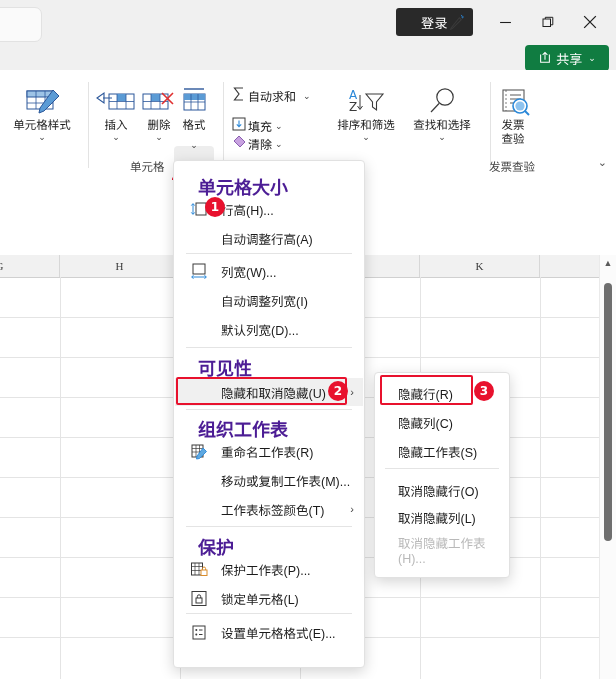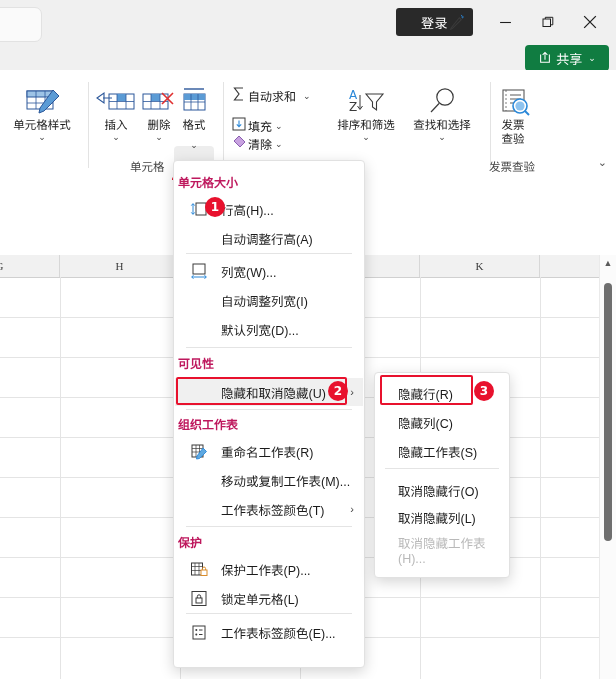--- a/index.html
+++ b/index.html
@@ -67,21 +67,21 @@
   #vscroll{position:absolute;right:0;top:0;width:16px;height:424px;background:#fbfbfb;
       border-left:1px solid #eaeaea;}
   #vthumb{position:absolute;left:4px;top:28px;width:8px;height:258px;background:#6e6e6e;border-radius:4px;}
   #vup{position:absolute;left:0;top:3px;width:16px;text-align:center;font-size:9px;color:#5a5a5a;}
 
   
   .menu{position:absolute;background:#ffffff;border:1px solid #e1e1e1;border-radius:4px;
       box-shadow:0 4px 14px rgba(0,0,0,.17);z-index:40;}
   #menu-main{left:173px;top:160px;width:190px;height:506px;}
   #menu-sub{left:374px;top:372px;width:134px;height:204px;}
-  .mhead{position:absolute;left:4px;font-size:12px;font-weight:bold;color:#be185d;}
+  .mhead{position:absolute;left:24px;font-size:18px;font-weight:bold;color:#4c1d95;}
   .mitem{position:absolute;left:1px;width:188px;height:28px;display:flex;align-items:center;
       font-size:12.5px;color:#1b1b1b;}
   .mitem .mtext{margin-left:46px;}
   .mitem .micon{position:absolute;left:14px;width:20px;height:18px;display:flex;
       align-items:center;justify-content:center;}
   .mitem .marrow{position:absolute;right:9px;font-size:11px;color:#444;}
   .msep{position:absolute;left:12px;width:166px;height:1px;background:#e4e4e4;}
   .sitem{position:absolute;left:1px;width:132px;height:28px;display:flex;align-items:center;
       font-size:12.5px;color:#1b1b1b;}
   .sitem .stext{margin-left:22px;}
@@ -415,21 +415,21 @@
 
   <div class="mitem" style="top:457px;">
     <span class="micon">
       <svg width="18" height="17" viewBox="0 0 18 17">
         <rect x="3" y="2" width="12" height="13" fill="none" stroke="#3a3a3a" stroke-width="1"></rect>
         <circle cx="6.3" cy="6" r="1" fill="#3a3a3a"></circle>
         <circle cx="6.3" cy="10.5" r="1" fill="#3a3a3a"></circle>
         <path d="M9 6 H12.5 M9 10.5 H12.5" stroke="#3a3a3a" stroke-width="1"></path>
       </svg>
     </span>
-    <span class="mtext">工作表标签颜色(E)...</span>
+    <span class="mtext">设置单元格格式(E)...</span>
   </div>
 </div>
 
 <div class="menu" id="menu-sub">
   <div class="sitem" style="top:35px;">
     <span class="stext">隐藏列(C)</span>
   </div>
   <div class="sitem" style="top:6px;">
     <span class="stext">隐藏行(R)</span>
   </div>

